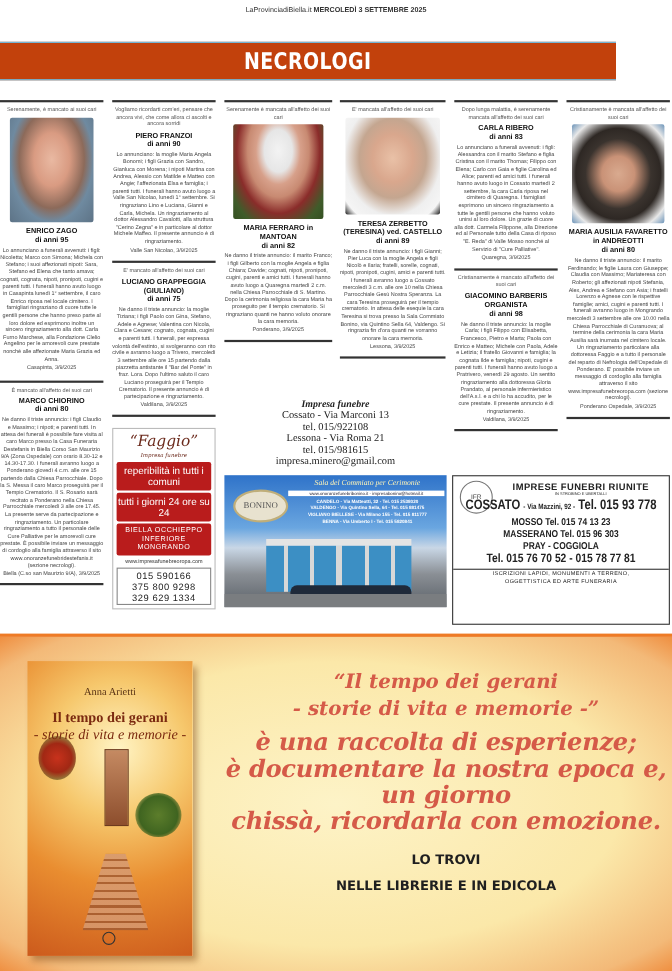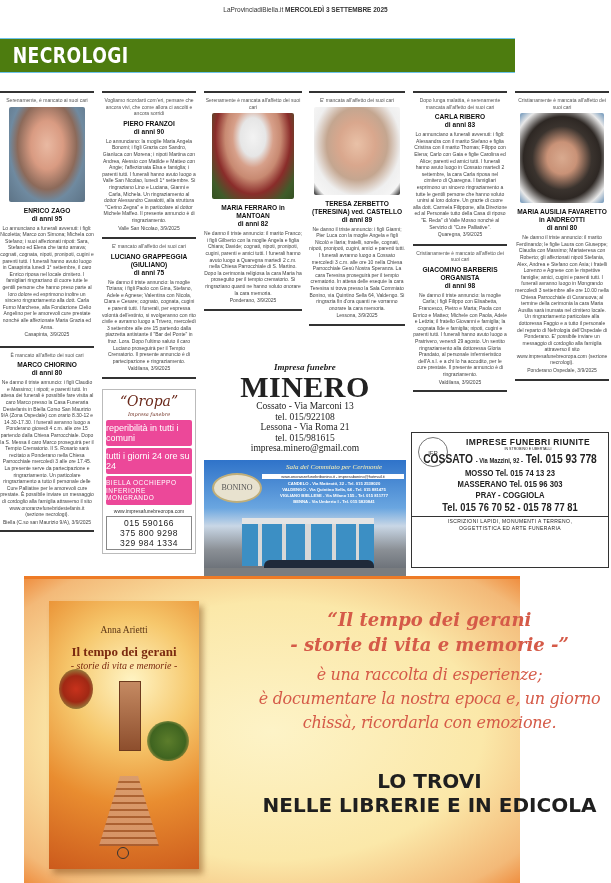--- a/index.html
+++ b/index.html
@@ -4,37 +4,37 @@
   <style>
     * { box-sizing: border-box; margin: 0; padding: 0; }
     html, body { width: 611px; height: 883px; background: #fff; overflow: hidden; }
     body { font-family: "Liberation Sans", sans-serif; color: #222; position: relative; }
 
     .masthead { position: absolute; left: 0; top: 0; width: 611px; height: 38px; text-align: center; }
     .page-num { font-family: "DejaVu Serif", serif; font-weight: bold; font-size: 17px; color: #333; line-height: 18px; padding-top: 1px; }
     .paper-line { font-size: 6.5px; color: #333; letter-spacing: 0; line-height: 9px; margin-top: 5px; }
     .paper-line b { font-weight: bold; }
 
-    .banner { position: absolute; left: 0; top: 38px; width: 515px; height: 35px; background: #4d7c0f; border-top: 1px solid #6cc3ea; border-bottom: 1px solid #6cc3ea; }
+    .banner { position: absolute; left: 0; top: 38px; width: 560px; height: 35px; background: #c2410c; border-top: 1px solid #6cc3ea; border-bottom: 1px solid #6cc3ea; text-align: center; }
     .banner span { font-family: "DejaVu Sans", sans-serif; font-weight: bold; font-size: 21px; color: #fff; line-height: 34px; letter-spacing: 0.5px; transform: scaleX(0.82); display: inline-block; }
 
     .col { position: absolute; top: 91px; }
     .notice { border-top: 2px solid #333; padding-top: 4px; text-align: center; font-size: 5px; line-height: 6.6px; color: #444; }
     .notice .intro { color: #555; margin-bottom: 3px; }
     .notice .name { font-weight: bold; font-size: 6.6px; line-height: 8px; color: #111; }
     .notice .age { font-weight: bold; font-size: 6.6px; line-height: 8px; color: #111; margin-bottom: 2px; }
     .notice .body { text-align: center; }
     .notice .place { margin-top: 1px; }
     .notice.closed { border-bottom: 2px solid #333; padding-bottom: 5px; }
     .photo { margin: 2px auto 5px; border-radius: 2px; }
 
     .ad-oropa { border: 1px solid #bbb; margin-top: 10px; background: #fff; }
     .oropa-logo { height: 28px; text-align: center; font-family: "DejaVu Serif", serif; font-style: italic; font-size: 14px; color: #6b2a1c; line-height: 22px; }
     .oropa-logo small { display: block; font-size: 5px; line-height: 5px; color: #6b2a1c; }
-    .oropa-box { background: #ec4899; color: #fff; margin: 2px 3px; border-radius: 2px; }
+    .oropa-box { background: #b91c1c; color: #fff; margin: 2px 3px; border-radius: 2px; text-align: center; }
     .oropa-box.b1 { font-size: 9px; line-height: 10px; padding: 3px 0; }
     .oropa-box.b2 { font-size: 9px; line-height: 10px; padding: 3px 0; }
     .oropa-box.b3 { font-size: 6.5px; line-height: 7.5px; padding: 3px 0; letter-spacing: 0.5px; }
     .oropa-web { font-size: 5px; text-align: center; color: #333; line-height: 8px; }
     .oropa-phones { border: 1px solid #888; margin: 1px 3px 3px; text-align: center; font-size: 8.5px; line-height: 10px; color: #222; letter-spacing: 0.5px; padding: 1px 0; }
 
     .ad-minero { text-align: center; font-family: "Liberation Serif", serif; color: #222; }
     .ad-minero .sub { font-style: italic; font-weight: bold; font-size: 9px; line-height: 12px; }
     .ad-minero .brand { font-weight: bold; font-size: 30px; line-height: 28px; letter-spacing: 0.5px; }
     .ad-minero .line { font-size: 9.5px; line-height: 10.5px; }
@@ -52,36 +52,36 @@
     .strob-logo { position: absolute; left: 6px; top: 4px; width: 30px; height: 30px; border-radius: 50%; border: 1px solid #777; font-size: 6px; line-height: 30px; color: #444; }
     .strob-top { margin-left: 36px; font-weight: bold; font-size: 8.5px; line-height: 10px; padding-top: 4px; letter-spacing: 0.4px; }
     .strob-small { margin-left: 36px; font-size: 3.6px; line-height: 5px; }
     .strob-brand { margin-left: 36px; font-weight: bold; font-size: 15px; line-height: 16px; letter-spacing: 0.5px; }
     .strob-cossato { font-weight: bold; font-size: 12.5px; line-height: 15px; transform: scaleX(0.82); white-space: nowrap; margin-left: -18px; margin-right: -18px; }
     .strob-cossato small { font-size: 7px; font-weight: bold; }
     .strob-line { font-size: 9px; line-height: 11px; font-weight: bold; transform: scaleX(0.85); }
     .strob-line.big { font-size: 11px; line-height: 13px; }
     .strob-foot { border-top: 1px solid #333; margin: 2px 0 0; font-size: 5px; line-height: 6.5px; letter-spacing: 0.4px; padding-top: 1px; }
 
-    .book-ad { position: absolute; left: 0; top: 576px; width: 496px; height: 307px; background: radial-gradient(ellipse at center, #fdf3c7 0%, #fbe8a9 60%, #f3b978 90%, #ef8f41 100%); border-top: 3px solid #ee7b26; margin-left: 24px; }
+    .book-ad { position: absolute; left: 0; top: 576px; width: 611px; height: 307px; background: radial-gradient(ellipse at center, #fdf3c7 0%, #fbe8a9 60%, #f3b978 90%, #ef8f41 100%); border-top: 3px solid #ee7b26; }
     .book-cover { position: absolute; left: 25px; top: 22px; width: 150px; height: 268px; background: radial-gradient(circle at 55% 30%, #fff4c4 0%, #f6c86d 30%, #e98d30 60%, #cc5a1c 100%); box-shadow: 4px 5px 6px rgba(120,60,10,0.45); text-align: center; }
     .book-author { font-family: "Liberation Serif", serif; font-size: 9.5px; color: #5a3415; padding-top: 24px; }
     .book-title { font-family: "Liberation Serif", serif; font-weight: bold; font-size: 13px; color: #7b2a10; margin-top: 9px; }
-    .book-subtitle { font-family: "Liberation Serif", serif; font-size: 10px; color: #7b2a10; font-style: italic; }
+    .book-subtitle { font-family: "Liberation Serif", serif; font-size: 13px; color: #7b2a10; font-style: italic; }
     .book-tower { position: absolute; left: 70px; top: 80px; width: 22px; height: 70px; background: linear-gradient(#c58a62,#8d4e2d); border: 1px solid #6d3a1e; }
     .book-flowers { position: absolute; left: 10px; top: 68px; width: 34px; height: 40px; border-radius: 50%; background: radial-gradient(circle,#c8321c 0%,#a12814 50%,rgba(80,90,30,0.6) 80%); }
     .book-trees { position: absolute; right: 10px; top: 120px; width: 42px; height: 40px; border-radius: 50%; background: radial-gradient(circle,#5c7d2b 0%,#3f6420 60%,rgba(60,90,30,0) 90%); }
     .book-steps { position: absolute; left: 50px; top: 175px; width: 60px; height: 70px; background: repeating-linear-gradient(#d69a72 0 5px,#a25b32 5px 7px); clip-path: polygon(35% 0,65% 0,100% 100%,0 100%); opacity: 0.85; }
     .book-logo { position: absolute; left: 68px; bottom: 10px; width: 12px; height: 12px; border-radius: 50%; border: 1px solid #333; }
 
     .book-text { position: absolute; left: 200px; top: 28px; width: 411px; text-align: center; font-family: "DejaVu Serif", serif; font-style: italic; color: #d55a48; }
     .book-text .q { font-size: 18px; line-height: 25px; font-weight: bold; }
-    .book-text .d { font-size: 16px; line-height: 24px; font-weight: normal; letter-spacing: -0.3px; }
+    .book-text .d { font-size: 22px; line-height: 24px; font-weight: bold; letter-spacing: -0.3px; }
     .book-text .d.first { margin-top: 6px; }
-    .book-cta { position: absolute; left: 200px; top: 222px; width: 411px; text-align: center; font-family: "DejaVu Sans", sans-serif; font-weight: bold; color: #1f1f1f; font-size: 20px; line-height: 24px; }
+    .book-cta { position: absolute; left: 200px; top: 222px; width: 411px; text-align: center; font-family: "DejaVu Sans", sans-serif; font-weight: bold; color: #1f1f1f; font-size: 12px; line-height: 24px; }
   </style>
 </head>
 <body>
 
 <div class="masthead">
   <div class="paper-line">
     <span>LaProvinciadiBiella.it</span>
     <b>MERCOLEDÌ 3 SETTEMBRE 2025</b>
   </div>
 </div>
@@ -118,50 +118,49 @@
   </div>
   <div class="notice closed" style="margin-top:6px;">
     <div class="intro">E' mancato all'affetto dei suoi cari</div>
     <div class="name">LUCIANO GRAPPEGGIA (GIULIANO)</div>
     <div class="age">di anni 75</div>
     <div class="body">Ne danno il triste annuncio: la moglie Tiziana; i figli Paolo con Gina, Stefano, Adele e Agnese; Valentina con Nicola, Clara e Cesare; cognato, cognata, cugini e parenti tutti. I funerali, per espressa volontà dell'estinto, si svolgeranno con rito civile e avranno luogo a Trivero, mercoledì 3 settembre alle ore 15 partendo dalla piazzetta antistante il "Bar del Ponte" in fraz. Lora. Dopo l'ultimo saluto il caro Luciano proseguirà per il Tempio Crematorio. Il presente annuncio è di partecipazione e ringraziamento.</div>
     <div class="place">Valdilana, 3/9/2025</div>
   </div>
   <div class="ad-oropa">
     <div class="oropa-logo">
-      <span>“Oropa”</span>
+      <span>“Faggio”</span>
       <small>Impresa funebre</small>
     </div>
     <div class="oropa-box b1">reperibilità in tutti i comuni</div>
     <div class="oropa-box b2">tutti i giorni 24 ore su 24</div>
     <div class="oropa-box b3">BIELLA OCCHIEPPO INFERIORE MONGRANDO</div>
     <div class="oropa-web">www.impresafunebreoropa.com</div>
     <div class="oropa-phones">
       <div>015 590166</div>
       <div>375 800 9298</div>
-      <div>329 984 1334</div>
+      <div>329 629 1334</div>
     </div>
   </div>
 </div>
 
 <div class="col" style="left:204px;width:98px;">
   <div class="notice closed">
     <div class="intro">Serenamente è mancata all'affetto dei suoi cari</div>
     <div class="photo" style="width:82px;height:86px;background:radial-gradient(ellipse at 50% 28%,#f3f3f3 0%,#e6e6e6 22%,#d7a08a 35%,#c88a72 48%,#8a2c2a 65%,#3f5c2a 85%,#355022 100%);"></div>
     <div class="name">MARIA FERRARO in MANTOAN</div>
     <div class="age">di anni 82</div>
     <div class="body">Ne danno il triste annuncio: il marito Franco; i figli Gilberto con la moglie Angela e figlia Chiara; Davide; cognati, nipoti, pronipoti, cugini, parenti e amici tutti. I funerali hanno avuto luogo a Quaregna martedì 2 c.m. nella Chiesa Parrocchiale di S. Martino. Dopo la cerimonia religiosa la cara Maria ha proseguito per il tempio crematorio. Si ringraziano quanti ne hanno voluto onorare la cara memoria.</div>
     <div class="place">Ponderano, 3/9/2025</div>
   </div>
 </div>
 
 <div style="position:absolute;left:204px;top:361px;width:202px;">
   <div class="ad-minero">
     <div class="sub">Impresa funebre</div>
-    <div class="brand">MINERO</div>
     <div class="line">Cossato - Via Marconi 13</div>
     <div class="line">tel. 015/922108</div>
     <div class="line">Lessona - Via Roma 21</div>
     <div class="line">tel. 015/981615</div>
     <div class="line">impresa.minero@gmail.com</div>
   </div>
   <div class="ad-bonino" style="margin-top:6px;">
     <div class="bonino-oval">BONINO</div>
     <div class="bonino-title">Sala del Commiato per Cerimonie</div>
     <div class="bonino-web">www.onoranzefunebribonino.it - impresabonino@hotmail.it</div>

